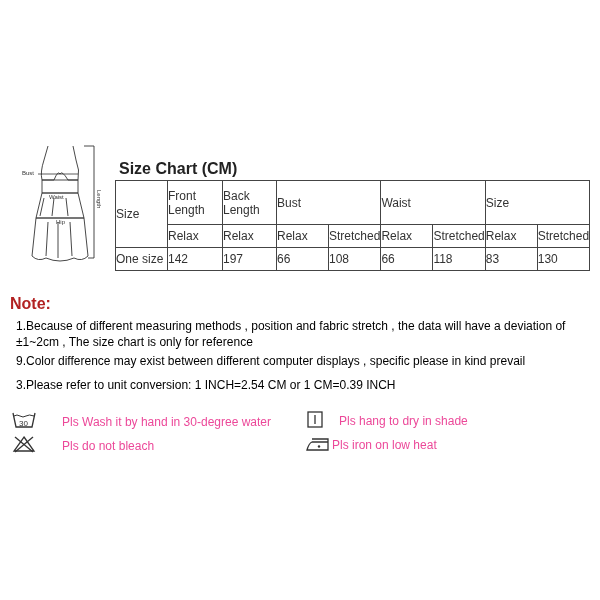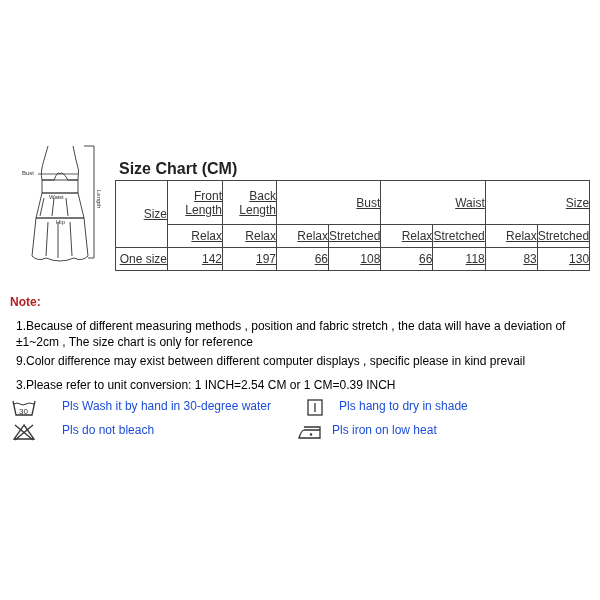--- a/index.html
+++ b/index.html
@@ -3,27 +3,27 @@
 <meta charset="utf-8">
 <style>
   html, body { margin:0; padding:0; }
   body { width:600px; height:600px; background:#ffffff; position:relative; overflow:hidden;
          font-family:"Liberation Sans", sans-serif; color:#333; }
   .abs { position:absolute; }
   .diagram { left:18px; top:138px; width:85px; height:130px; }
   .chart-title { left:119px; top:160px; font-size:16px; font-weight:bold; color:#222; }
   table.size { position:absolute; left:115px; top:180px; border-collapse:collapse;
                font-size:12px; color:#333; }
-  table.size td { border:1.5px solid #444; text-align:right; padding:0; line-height:14px;text-decoration:underline; }
+  table.size td { border:1.5px solid #444; text-align:left; padding:0; line-height:14px; }
   .r1 td { height:43px; }
   .r2 td { height:22px; }
   .r3 td { height:22px; }
-  .note-title { left:10px; top:295px; font-size:12px; font-weight:bold; color:#b22222; }
+  .note-title { left:10px; top:295px; font-size:16px; font-weight:bold; color:#b22222; }
   .note { left:16px; font-size:12px; color:#000000; line-height:16px; width:585px; }
-  .care { font-size:12px; color:#1d4ed8; display:flex; align-items:flex-start; gap:10px; }
+  .care { font-size:12px; color:#ec4899; display:flex; align-items:flex-end; gap:10px;margin-top:12px; }
   .care svg { flex:none; }
 </style>
 </head>
 <body>
 
 <div class="abs diagram">
   <svg width="85" height="130" viewBox="0 0 85 130">
     <g fill="none" stroke="#333" stroke-width="0.9">
       <path d="M26 22 L30 8 M58 22 L55 8"></path>
       <path d="M26 22 Q22 34 24 42 L36 42 Q40 32 42 36 Q44 32 50 42 L60 42 Q62 32 58 22"></path>
@@ -102,19 +102,19 @@
   </svg>
   <span style="margin-left:16px">Pls do not bleach</span>
 </div>
 <div class="abs care" style="left:307px; top:399px; gap:16px;">
   <svg width="16" height="17" viewBox="0 0 16 17">
     <rect x="1" y="1" width="14" height="15" fill="none" stroke="#333" stroke-width="1.3"></rect>
     <line x1="8" y1="4" x2="8" y2="13" stroke="#333" stroke-width="1.3"></line>
   </svg>
   <span>Pls hang to dry in shade</span>
 </div>
-<div class="abs care" style="left:298px; top:423px; gap:8px;">
+<div class="abs care" style="left:306px; top:423px; gap:0px;">
   <svg width="26" height="17" viewBox="0 0 26 17">
     <path d="M6 4 L22 4 L22 15 L1 15 Q3 8 6 7 L22 7" fill="none" stroke="#333" stroke-width="1.3"></path>
     <circle cx="13" cy="11.5" r="1.2" fill="#333"></circle>
   </svg>
   <span>Pls iron on low heat</span>
 </div>
 
 </body></html>

